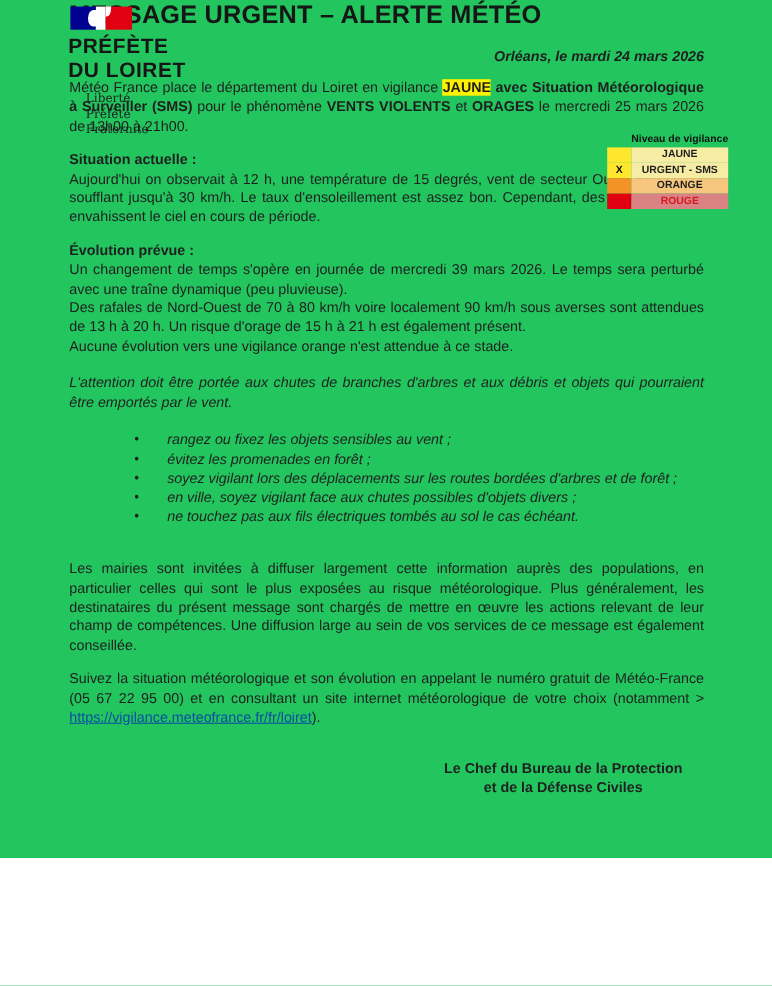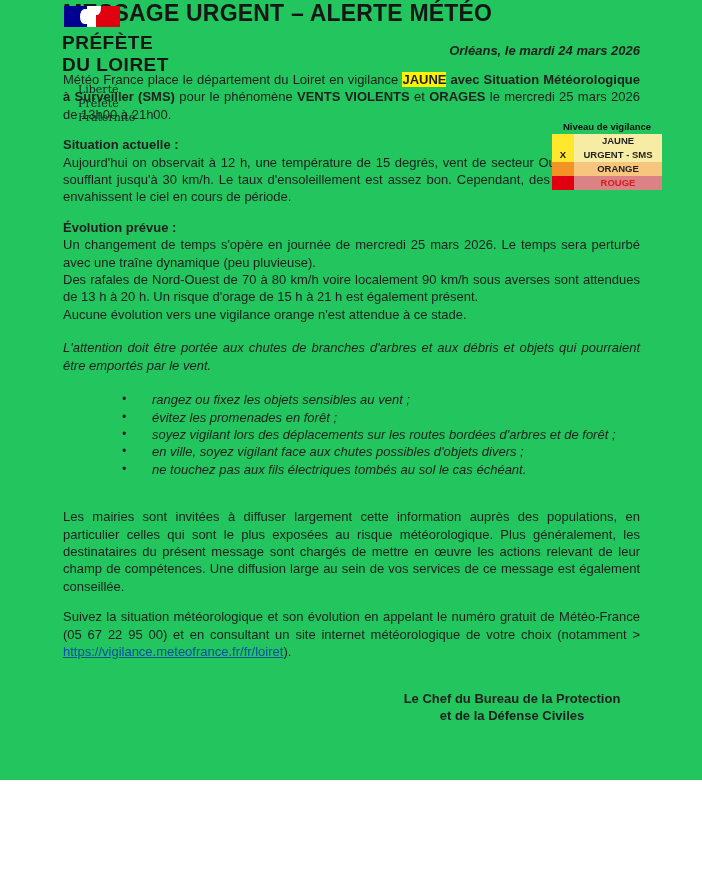--- a/index.html
+++ b/index.html
@@ -28,21 +28,21 @@
   .flag .r::before{
     content:""; position:absolute; left:0; top:0;
     width:5px; height:9px; background:#ffffff;
     border-radius:0 0 80% 0;
   }
   .prefecture { margin-top:5px; font-weight:bold; font-size:19px; line-height:22px; letter-spacing:0.5px; color:#161616; }
   .motto { margin-top:7px; margin-left:16px; font-family:"DejaVu Serif", serif; font-size:11px; line-height:14px; color:#222; }
 
   
   .vigilance { position:absolute; top:121px; right:40px; width:110px; }
-  .vigilance-title { font-size:9.5px; font-weight:bold; text-align:center; margin-bottom:2px; color:#111; }
+  .vigilance-title { font-size:9.5px; font-weight:bold; text-align:right; margin-bottom:2px; color:#111; }
   .vig-row { display:flex; height:14px; }
   .vig-row .swatch { width:22px; font-size:9.5px; font-weight:bold; text-align:center; line-height:14px; color:#111; }
   .vig-row .lbl { width:88px; font-size:9.5px; font-weight:bold; text-align:center; line-height:14px; }
 
   
   .doc-title {
     margin:0 62px 0 63px; 
     text-align:left; padding-right:95px;
     font-size:23px; font-weight:bold; letter-spacing:0.2px; color:#161616;
   }
@@ -110,21 +110,21 @@
 
   <div class="content">
     <p><span>Météo France place le département du Loiret en vigilance </span><span style="font-weight: bold; background-color: rgb(255, 242, 0);">JAUNE</span><span style="font-weight: bold;"> </span><span style="font-weight: bold;">avec Situation Météorologique à Surveiller (SMS)</span><span> pour le phénomène </span><span style="font-weight: bold;">VENTS VIOLENTS</span><span> et </span><span style="font-weight: bold;">ORAGES</span><span> le mercredi 25 mars 2026 de 13h00 à 21h00.</span></p>
 
     <div class="gap"></div>
     <div class="sec-head">Situation actuelle :</div>
     <p>Aujourd'hui on observait à 12 h, une température de 15 degrés, vent de secteur Ouest Sud-Ouest soufflant jusqu'à 30 km/h. Le taux d'ensoleillement est assez bon. Cependant, des nuages élevés envahissent le ciel en cours de période.</p>
 
     <div class="gap"></div>
     <div class="sec-head">Évolution prévue :</div>
-    <p>Un changement de temps s'opère en journée de mercredi 25 mars 2026. Le temps sera perturbé avec une traîne dynamique (peu pluvieuse).</p>
+    <p>Un changement de temps s'opère en journée de mercredi 39 mars 2026. Le temps sera perturbé avec une traîne dynamique (peu pluvieuse).</p>
     <p>Des rafales de Nord-Ouest de 70 à 80 km/h voire localement 90 km/h sous averses sont attendues de 13 h à 20 h. Un risque d'orage de 15 h à 21 h est également présent.</p>
     <p>Aucune évolution vers une vigilance orange n'est attendue à ce stade.</p>
 
     <div class="gap-lg"></div>
     <p class="italic">L'attention doit être portée aux chutes de branches d'arbres et aux débris et objets qui pourraient être emportés par le vent.</p>
     <ul class="advice">
       <li>rangez ou fixez les objets sensibles au vent ;</li>
       <li>évitez les promenades en forêt ;</li>
       <li>soyez vigilant lors des déplacements sur les routes bordées d'arbres et de forêt ;</li>
       <li>en ville, soyez vigilant face aux chutes possibles d'objets divers ;</li>

